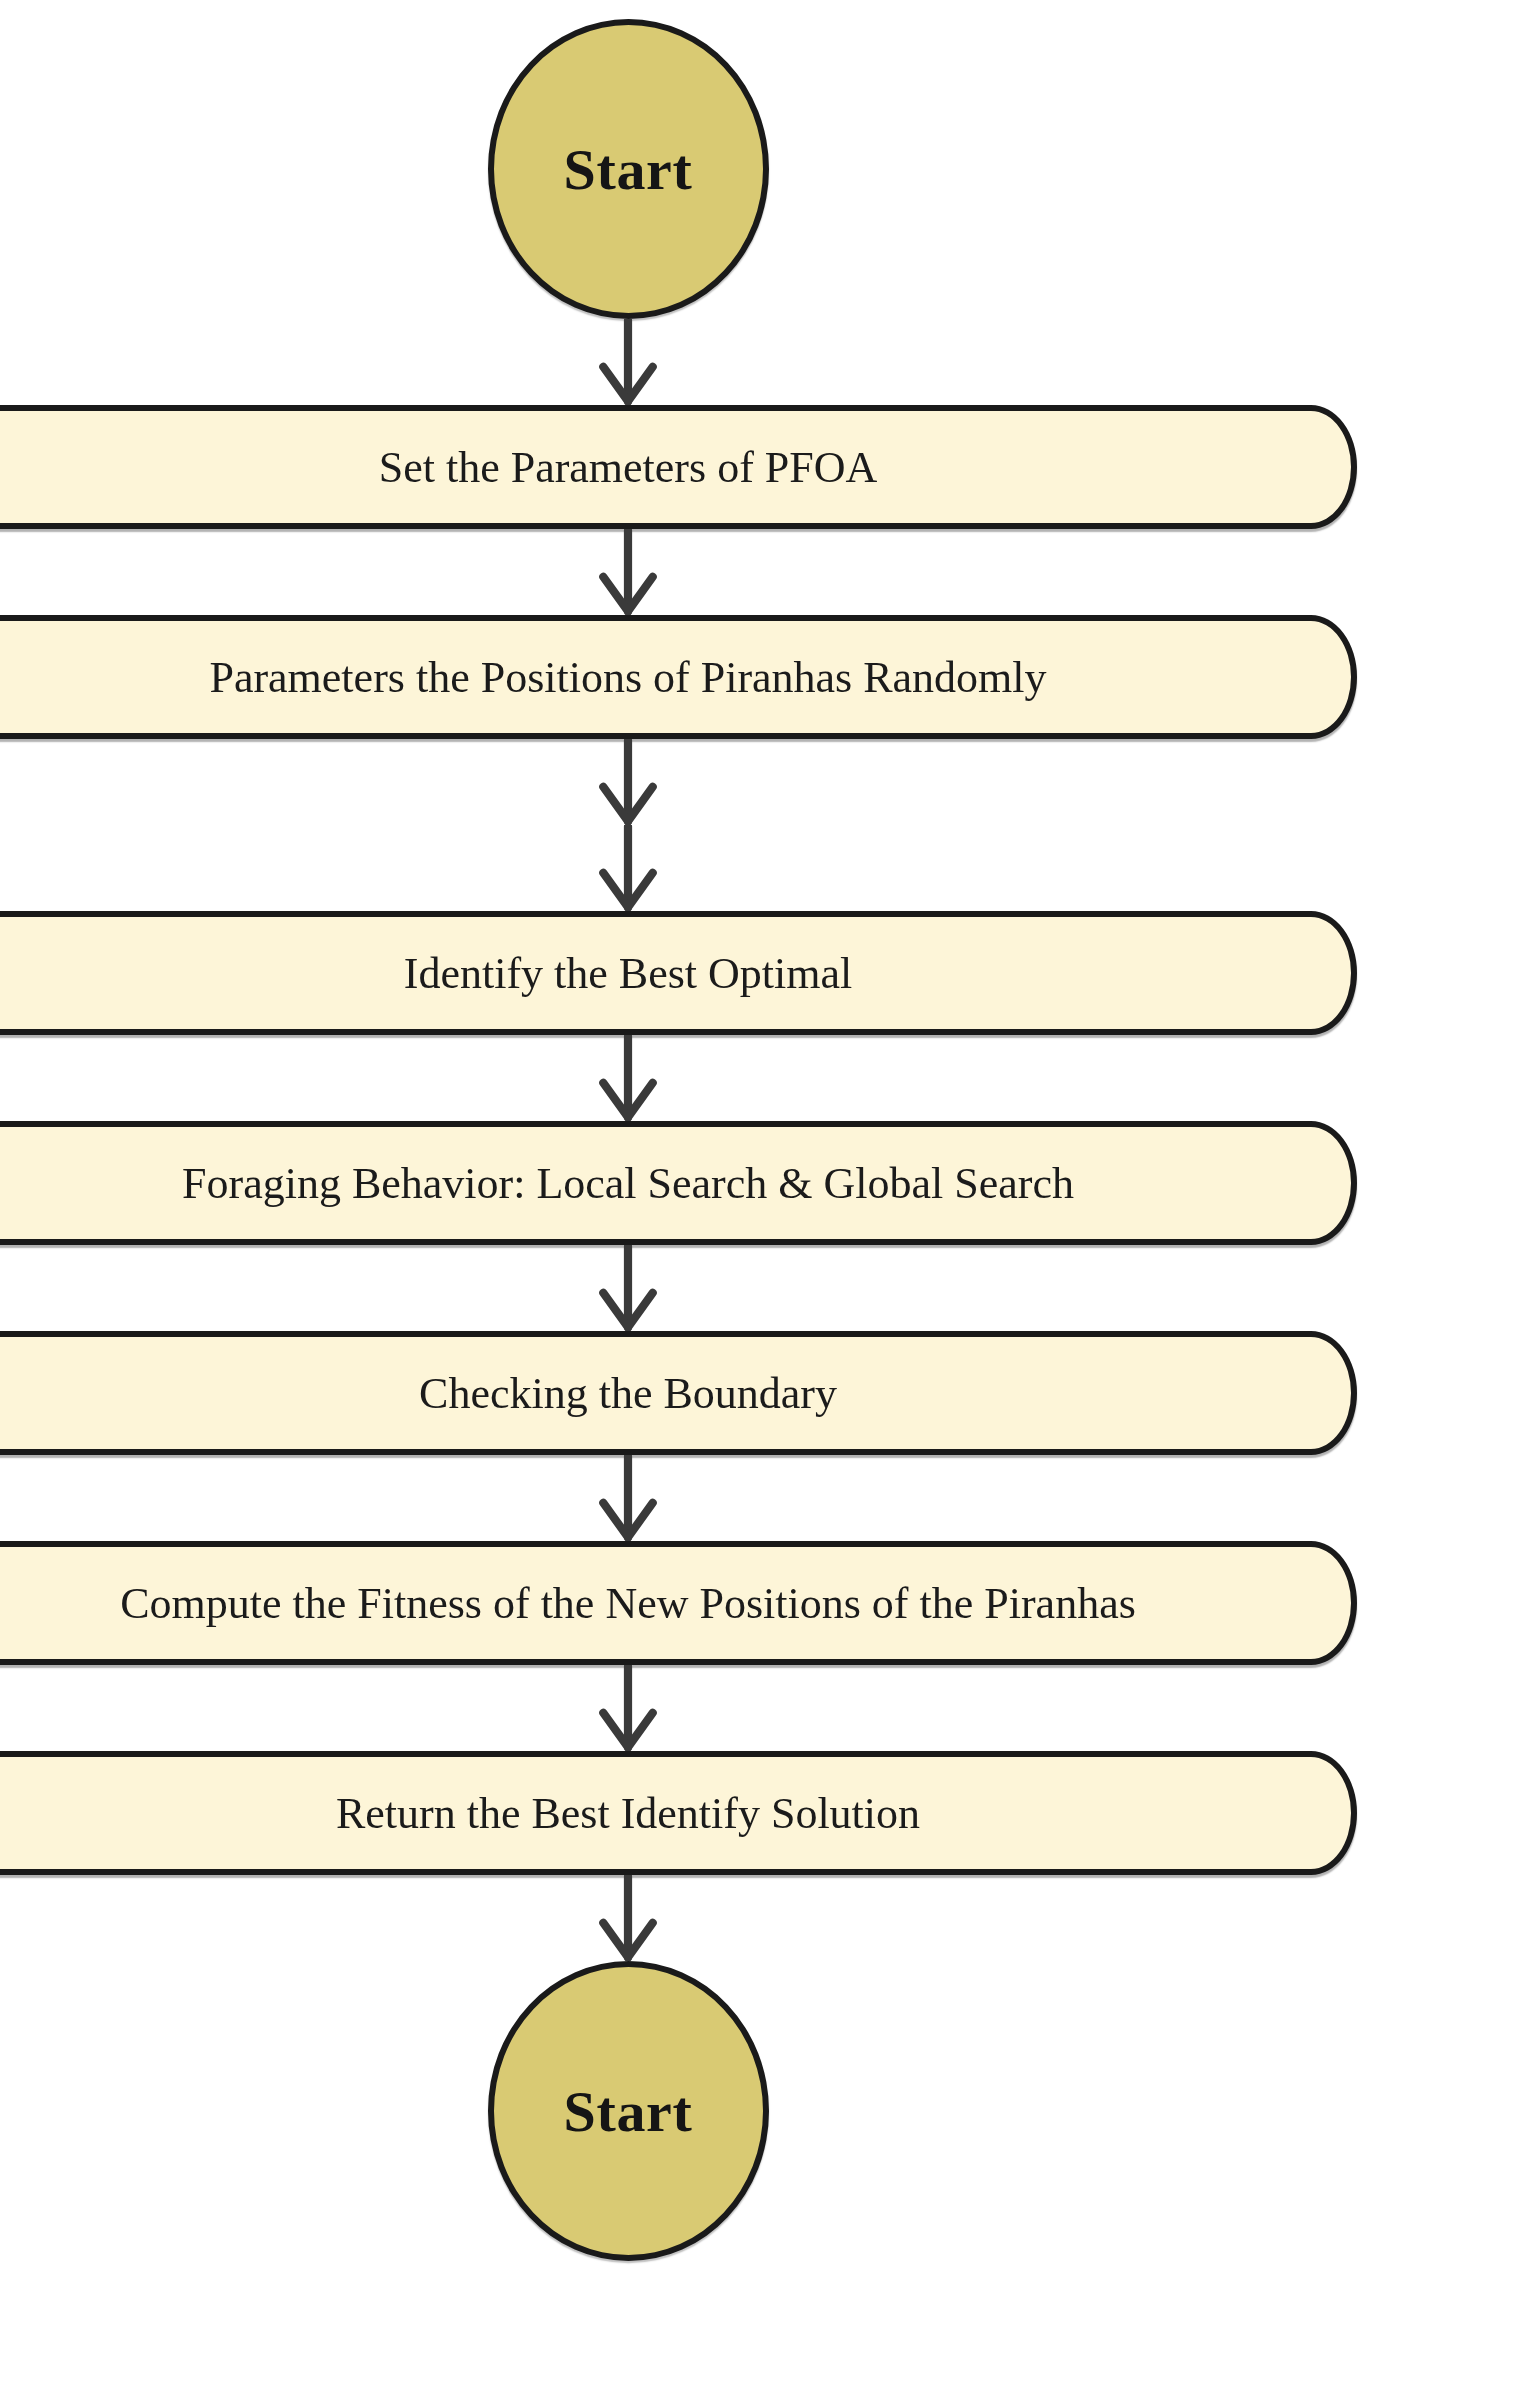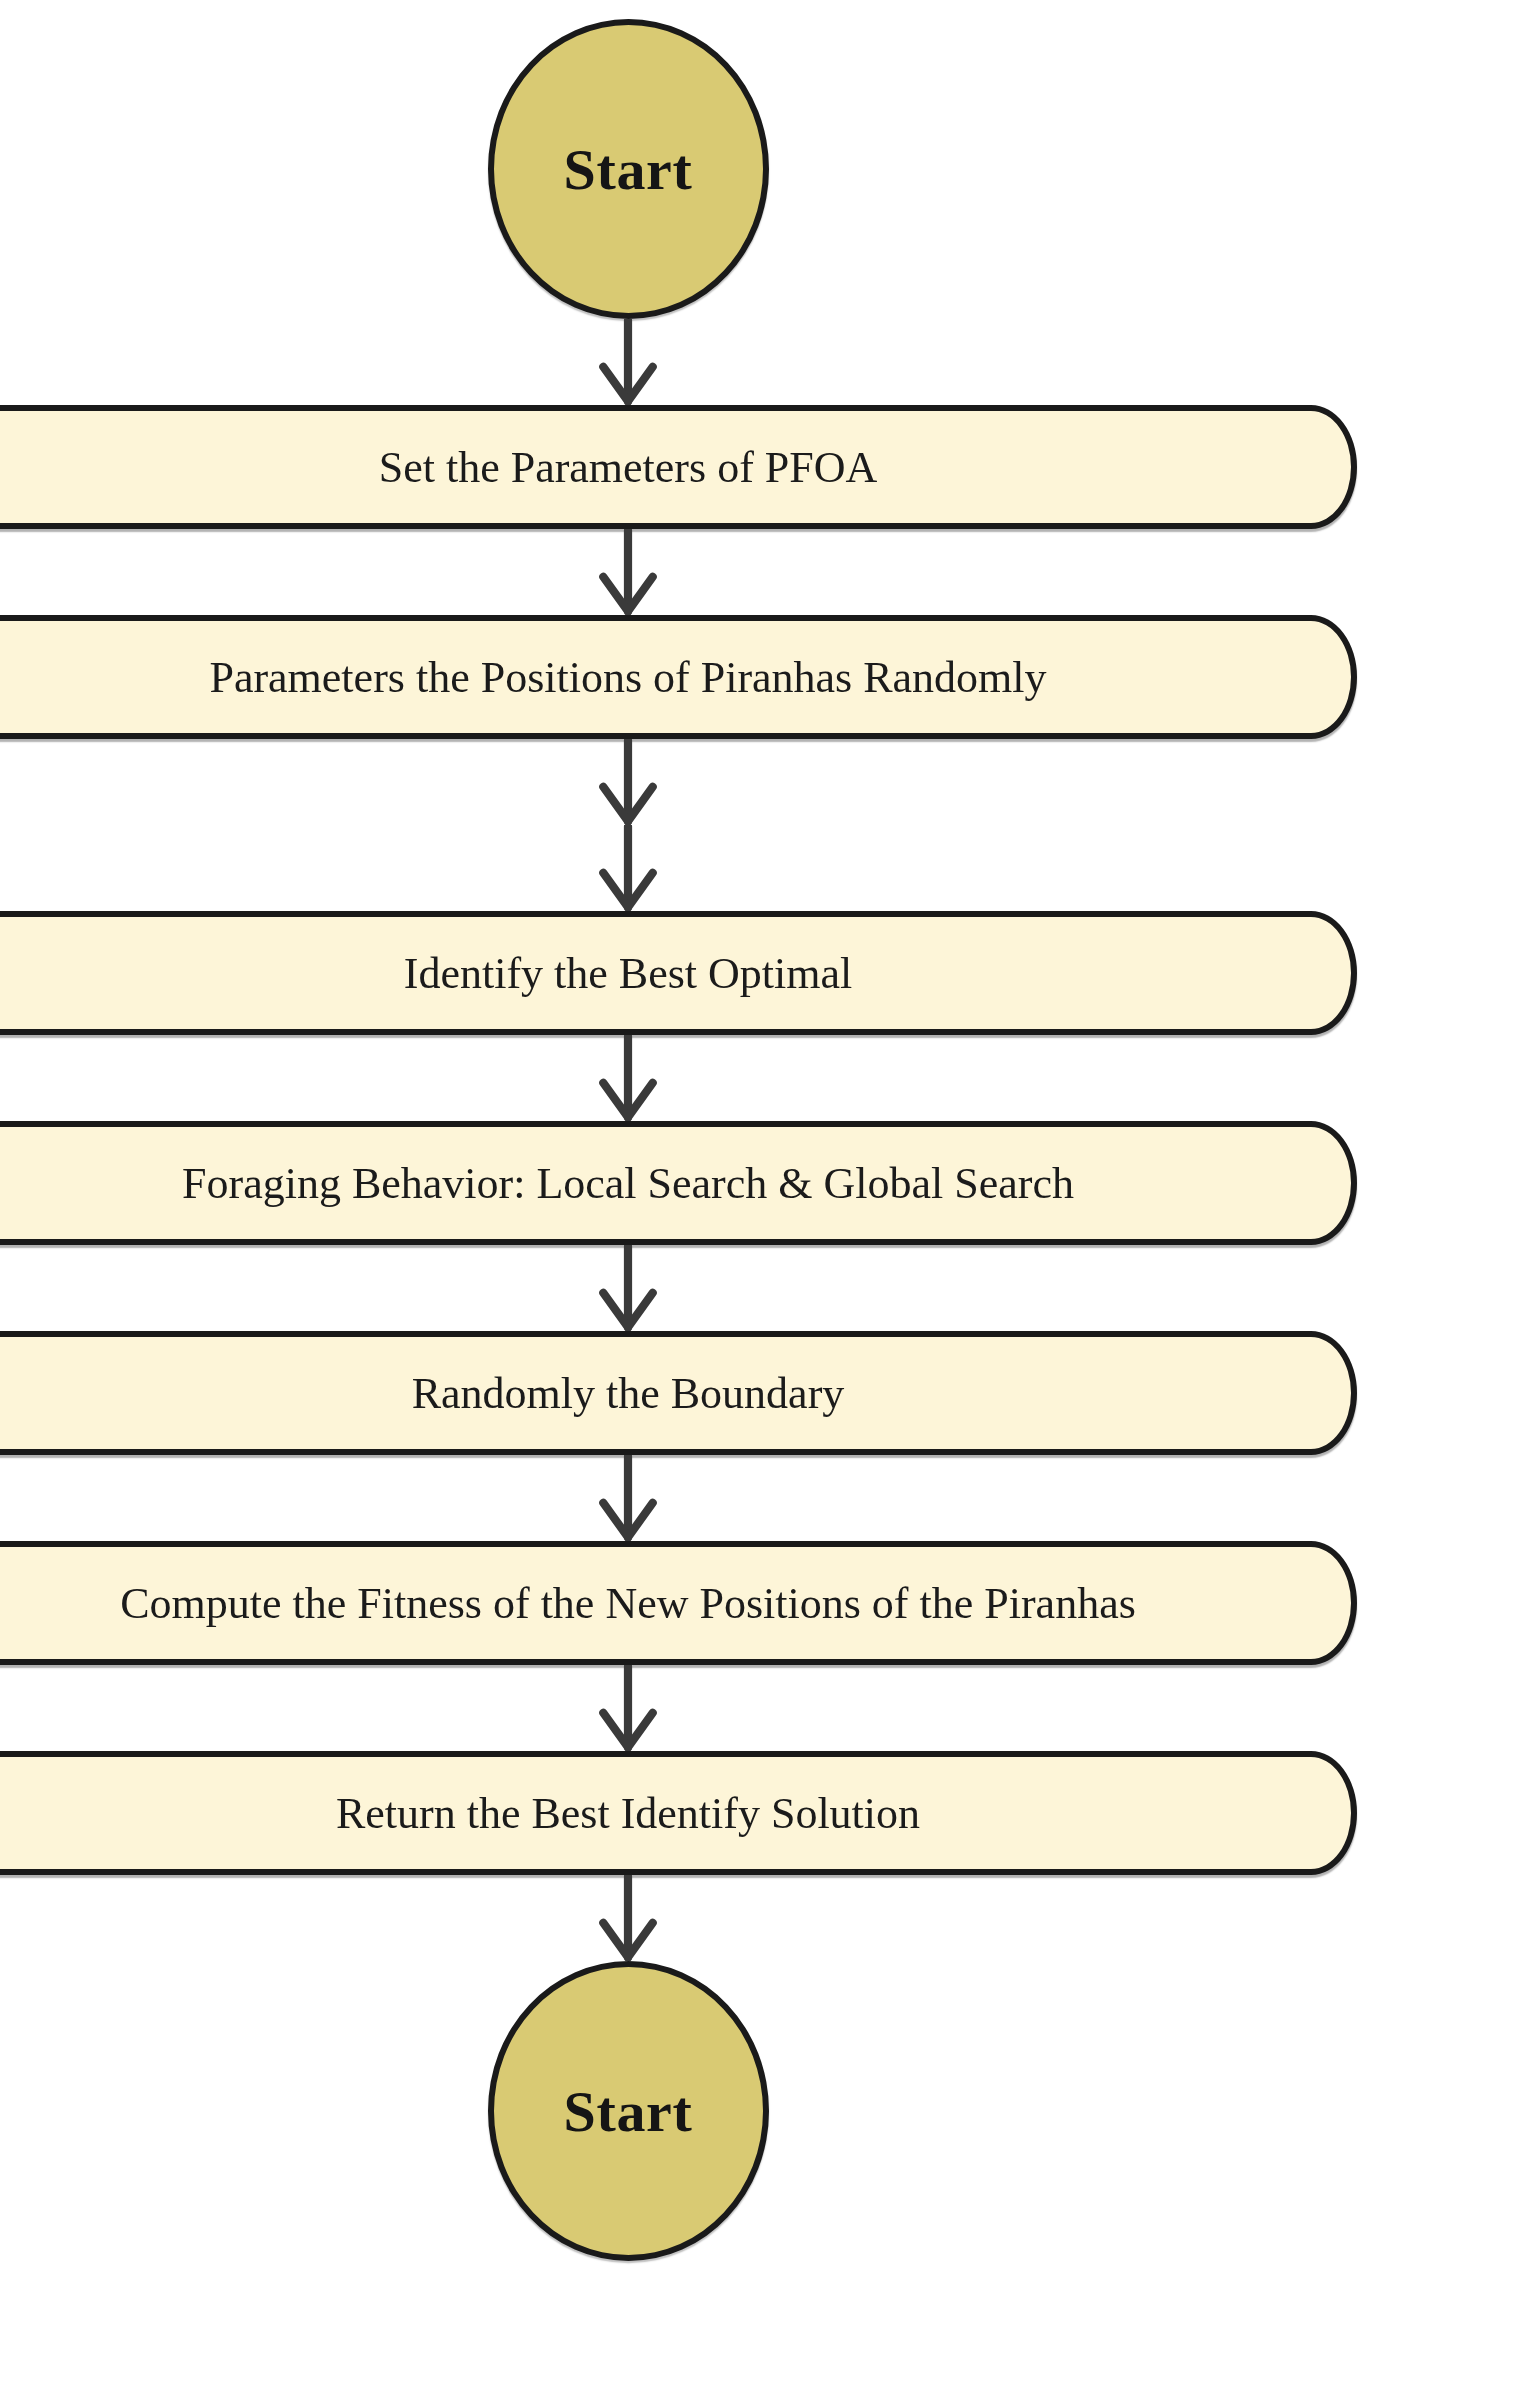--- a/index.html
+++ b/index.html
@@ -113,21 +113,21 @@
   <div class="process">
     <span>Foraging Behavior: Local Search &amp; Global Search</span>
   </div>
 
   <svg class="arrow" width="90" height="86" viewBox="0 0 120 115">
     <line x1="60" y1="2" x2="60" y2="110"></line>
     <polyline points="27,64 60,110 93,64"></polyline>
   </svg>
 
   <div class="process">
-    <span>Randomly the Boundary</span>
+    <span>Checking the Boundary</span>
   </div>
 
   <svg class="arrow" width="90" height="86" viewBox="0 0 120 115">
     <line x1="60" y1="2" x2="60" y2="110"></line>
     <polyline points="27,64 60,110 93,64"></polyline>
   </svg>
 
   <div class="process">
     <span>Compute the Fitness of the New Positions of the Piranhas</span>
   </div>

